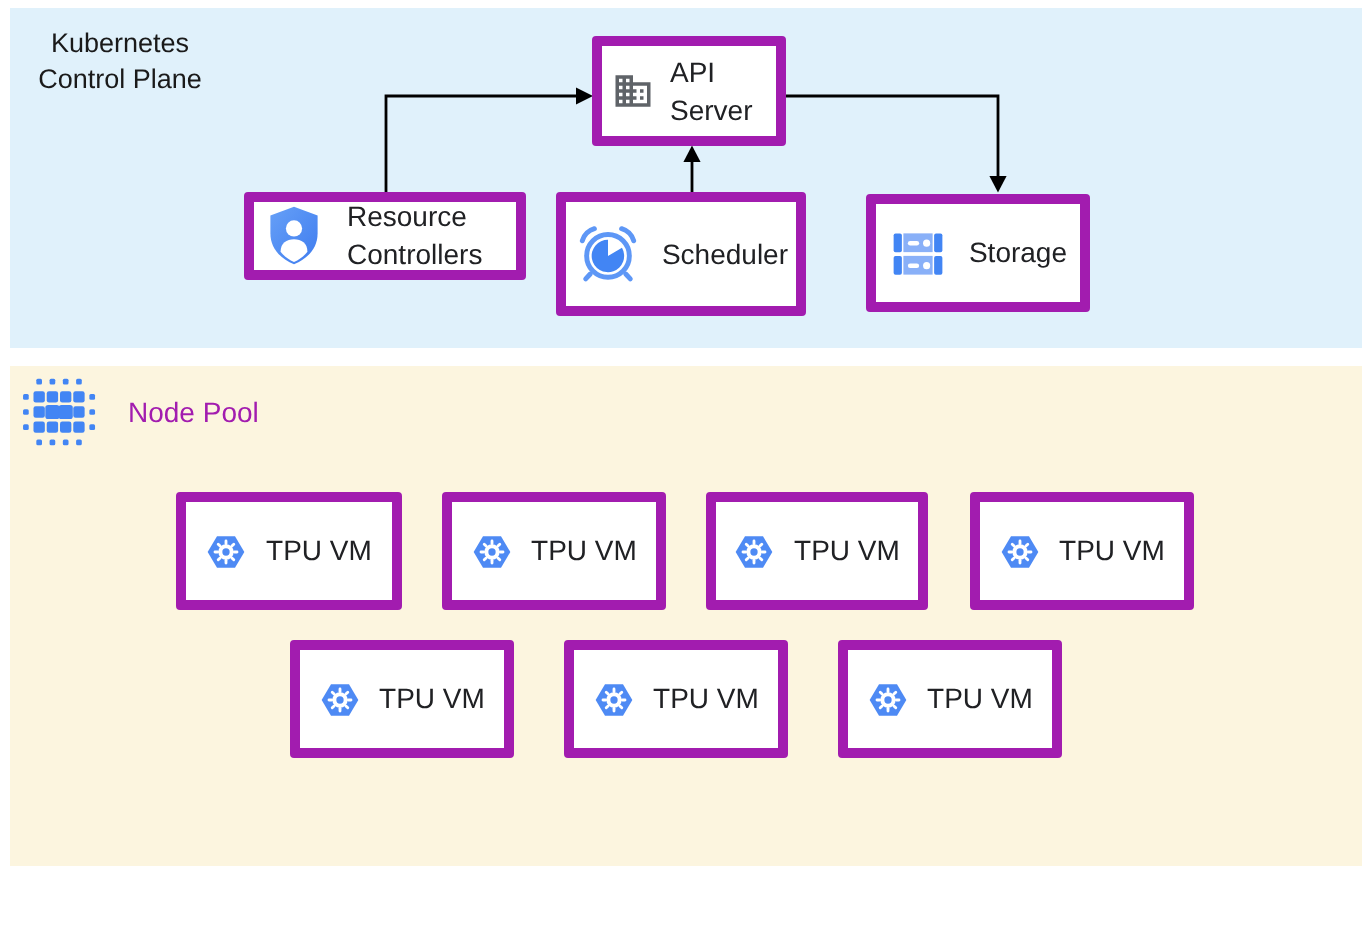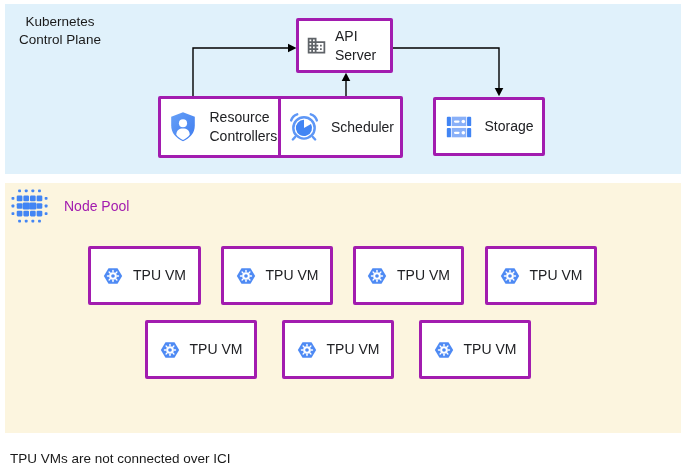--- a/index.html
+++ b/index.html
@@ -11,21 +11,21 @@
   .region.cp{left:5px;top:4px;width:676px;height:170px;background:#e0f1fb;}
   .region.np{left:5px;top:183px;width:676px;height:250px;background:#fcf5df;}
   .cp-label{
     position:absolute;left:8px;top:13px;width:104px;text-align:center;
     font-size:13.5px;line-height:18px;color:#1a1a1a;
   }
   .arrows{position:absolute;left:0;top:0;width:685px;height:475px;pointer-events:none;}
   .arrows polyline,.arrows line{stroke:#000;stroke-width:1.4;fill:none;}
   .arrows polygon{fill:#000;stroke:none;}
   .box{
-    position:absolute;background:#fff;border:3px solid #a21caf;border-radius:2px;
+    position:absolute;background:#fff;border:5px solid #a21caf;border-radius:2px;
     display:flex;align-items:center;justify-content:center;gap:10px;
     font-size:14px;line-height:19px;color:#202124;box-sizing:border-box;
   }
   .box .label{display:inline-block;}
   .label.w48{width:48px;}
   .label.w82{width:82px;}
   .icon{flex:0 0 auto;display:block;}
   .i20{width:20px;height:20px;}
   .i21{width:21px;height:21px;}
   .i30{width:30px;height:30px;}
@@ -145,21 +145,21 @@
     </g>
   </svg>
 
   <div class="box" style="left:296px;top:18px;width:97px;height:55px;gap:8px;">
     <svg class="icon i21">
         <use href="#icon-building"></use>
       </svg>
     <span class="label w48">API Server</span>
   </div>
 
-  <div class="box" style="left:122px;top:96px;width:141px;height:62px;margin-left:36px;">
+  <div class="box" style="left:122px;top:96px;width:141px;height:44px;">
     <svg class="icon i34">
         <use href="#icon-shield"></use>
       </svg>
     <span class="label w82">Resource Controllers</span>
   </div>
 
   <div class="box" style="left:278px;top:96px;width:125px;height:62px;">
     <svg class="icon i34">
         <use href="#icon-clock"></use>
       </svg>
@@ -216,15 +216,14 @@
       </svg>
     <span class="label">TPU VM</span>
   </div>
   <div class="box" style="left:419px;top:320px;width:112px;height:59px;">
     <svg class="icon i20">
         <use href="#icon-hexgear"></use>
       </svg>
     <span class="label">TPU VM</span>
   </div>
 
-  <div class="caption">TPU VMs are not connected over ICI</div>
 
 </div>
 
 </body></html>

